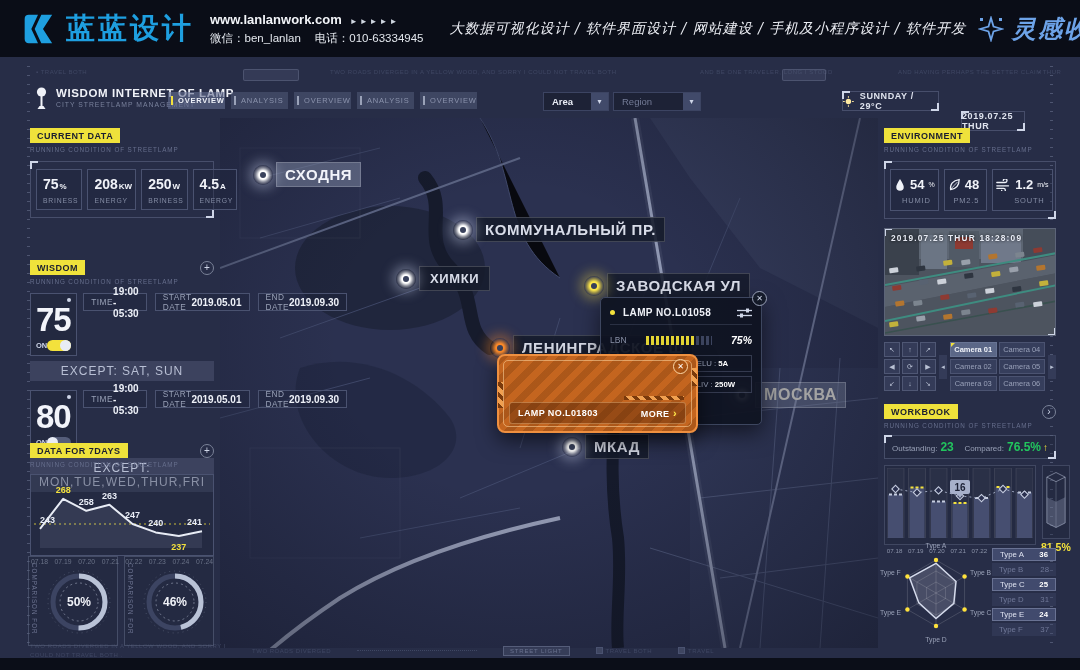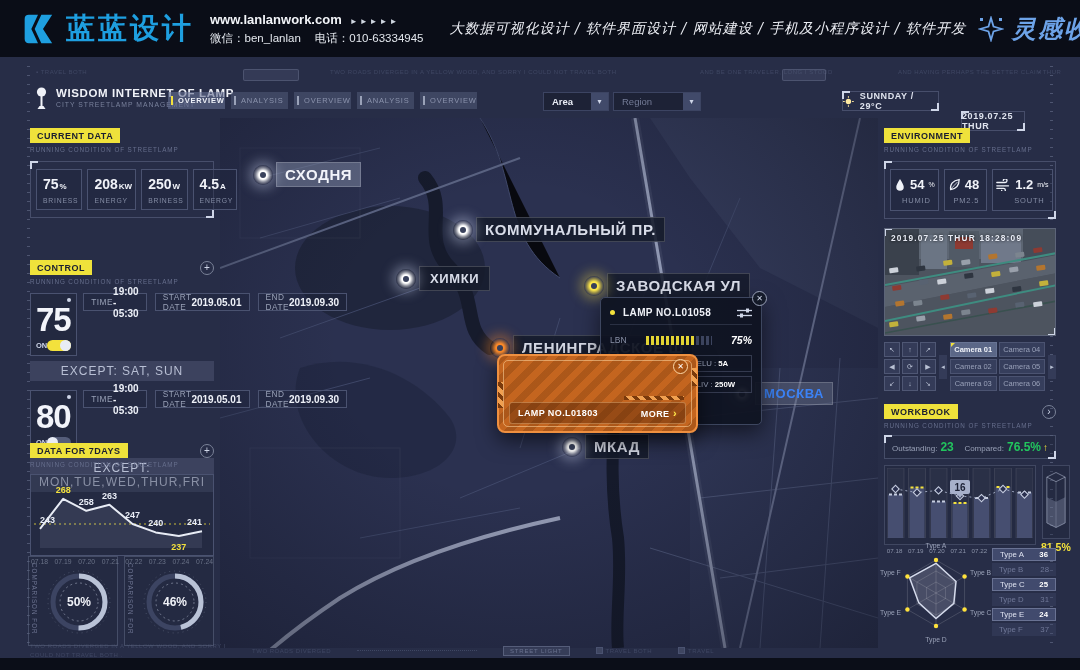--- a/index.html
+++ b/index.html
@@ -175,21 +175,21 @@
   .mk-yellow{background:radial-gradient(circle,#ffe94a 0 30%,rgba(255,230,70,.5) 50%,transparent 72%);
     box-shadow:0 0 12px 4px rgba(255,230,70,.35);}
   .mk-orange{background:radial-gradient(circle,#ff8c2a 0 30%,rgba(255,140,40,.5) 50%,transparent 72%);
     box-shadow:0 0 12px 4px rgba(255,140,40,.4);}
   .mk-grey{background:radial-gradient(circle,#c3c9d8 0 30%,rgba(190,200,220,.4) 50%,transparent 72%);
     box-shadow:0 0 10px 3px rgba(190,200,220,.25);}
   .pill{margin-left:3px;background:rgba(22,27,43,.88);border:1px solid rgba(255,255,255,.18);
     color:#d8dce8;font-size:15px;font-weight:bold;letter-spacing:.6px;padding:3px 8px;white-space:nowrap;}
   .pill.light{background:rgba(170,180,205,.35);color:#f2f4fa;}
   .pill.big{font-size:13px;padding:4px 10px;}
-  .pill.ghost{background:rgba(120,128,152,.35);color:#3b82f6;font-size:13px;}
+  .pill.ghost{background:rgba(120,128,152,.35);color:#a3a3a3;font-size:16px;}
 
   
   .lpopup{position:absolute;left:380px;top:179px;width:162px;height:128px;background:rgba(15,19,33,.94);
     border:1px solid #3d465f;border-radius:5px;padding:9px 9px 8px;box-shadow:0 8px 22px rgba(0,0,0,.55);z-index:20;}
   .closebtn{position:absolute;width:15px;height:15px;border:1px solid #9aa2b8;border-radius:50%;
     background:rgba(20,25,40,.9);color:#cfd6e8;font-size:8px;text-align:center;line-height:13px;cursor:pointer;z-index:5;}
   .closebtn::after{content:"✕";}
   .lpopup .closebtn{top:-7px;right:-6px;}
   .lphead{display:flex;align-items:center;gap:8px;border-bottom:1px solid rgba(120,130,160,.25);padding-bottom:6px;}
   .ydot{width:5px;height:5px;border-radius:50%;background:#f3e13c;}
@@ -460,21 +460,21 @@
       </div>
     <div class="stat">
         <div class="sval"><span>4.5</span><span class="sunit">A</span></div>
         <div class="slab">ENERGY</div>
       </div>
   </div>
 </div>
 
 <div class="panel" id="p-control">
   <div class="phead">
-    <span class="badge">CONTROL</span>
+    <span class="badge">WISDOM</span>
     <span class="circlebtn plus"></span>
   </div>
   <div class="psub">RUNNING CONDITION OF STREETLAMP</div>
 
   <div class="cgroup">
     <div class="bigbox">
       <div class="bignum">75</div>
       <div class="bigfoot">
         <span class="onlab">ON</span>
         <span class="toggle on">

